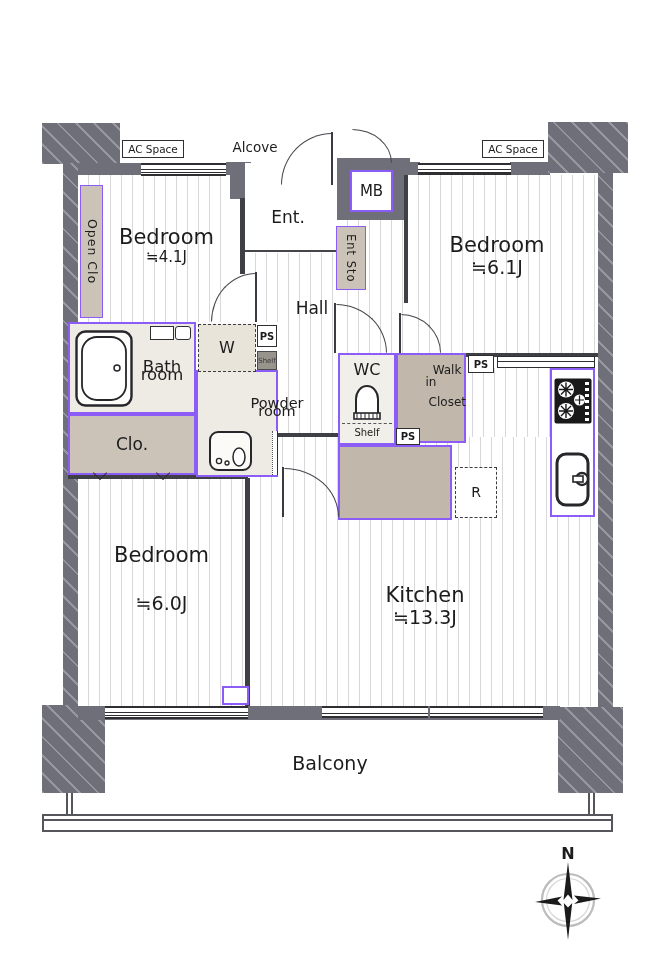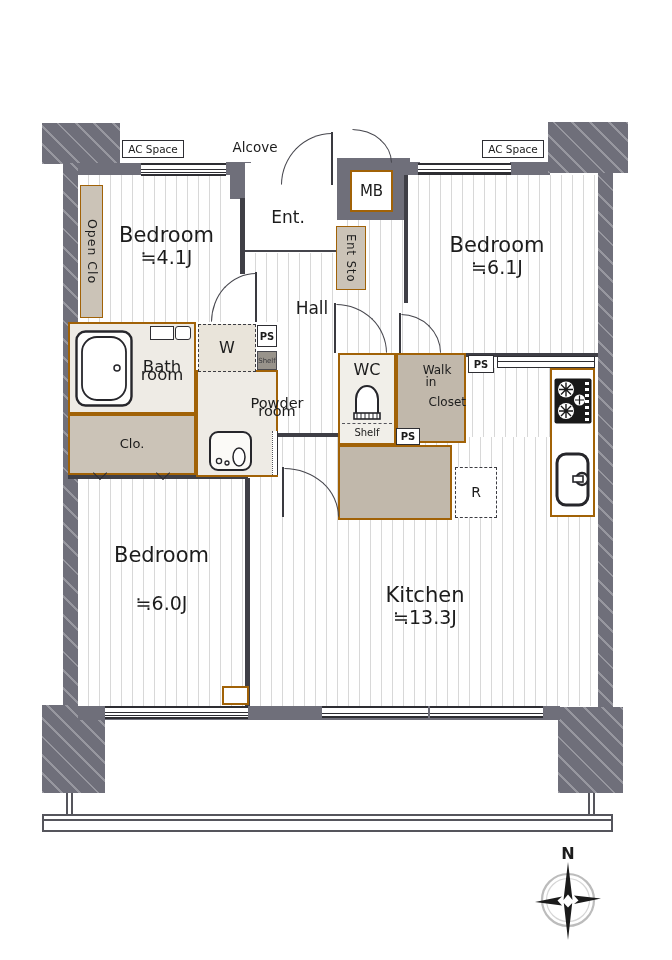--- a/index.html
+++ b/index.html
@@ -4,21 +4,21 @@
 <style>
   html,body{margin:0;padding:0;background:#fff;}
   #canvas{position:relative;width:672px;height:960px;background:#ffffff;overflow:hidden;
           font-family:"DejaVu Sans","Liberation Sans",sans-serif;color:#1c1c1c;}
   .abs{position:absolute;}
   .wall{position:absolute;background:#6f6f7a;}
   .hatch{background-image:repeating-linear-gradient(45deg,rgba(255,255,255,.28) 0 2px,transparent 2px 13px);}
   .iwall{position:absolute;background:#3f3f46;}
   .floor{position:absolute;background:repeating-linear-gradient(90deg,#ffffff 0 10px,#d8d8d8 10px 11px);}
   .whitefloor{position:absolute;background:#fff;}
-  .box{position:absolute;box-sizing:border-box;border:2px solid #a16207;}
+  .box{position:absolute;box-sizing:border-box;border:2px solid #8b5cf6;}
   .tan{background:#cbc3b7;}
   .tan2{background:#c1b8ab;}
   .wet{background:#eeebe5;}
   .lbl{position:absolute;display:flex;align-items:center;justify-content:center;
        text-align:center;line-height:1.12;white-space:pre;}
   .vtext{writing-mode:vertical-rl;text-orientation:sideways;letter-spacing:1px;}
   .arc{position:absolute;box-sizing:border-box;border:1.6px solid #45454c;background:transparent;}
   .arc.tl{border-radius:100% 0 0 0;border-right-color:transparent;border-bottom-color:transparent;}
   .arc.tr{border-radius:0 100% 0 0;border-left-color:transparent;border-bottom-color:transparent;}
   .leaf{position:absolute;background:#3a3a40;}
@@ -129,39 +129,39 @@
   <div class="lbl" style="left:198px;top:324px;width:58px;height:48px;font-size:16px;">W</div>
 
   <div class="psbox" style="left:257px;top:325px;width:20px;height:22px;">
       <span>PS</span>
     </div>
   <div class="abs" style="left:257px;top:351px;width:20px;height:19px;background:#98938b;border:1px solid #4a4a50;box-sizing:border-box;display:flex;align-items:center;justify-content:center;">
       <span style="font-size:7px;color:#3a3a3e;">Shelf</span>
     </div>
 
   <div class="box tan" style="left:68px;top:414px;width:128px;height:61px;"></div>
-  <div class="lbl" style="left:68px;top:414px;width:128px;height:61px;font-size:13px;">Clo.</div>
+  <div class="lbl" style="left:68px;top:414px;width:128px;height:61px;font-size:17px;">Clo.</div>
   <div class="chev" style="left:95px;top:468px;"></div>
   <div class="chev" style="left:158px;top:468px;"></div>
   <div class="abs" style="left:272px;top:431px;width:6px;height:44px;background:#fff;border-left:1.4px dotted #55555c;border-right:1.4px solid #2e2e33;box-sizing:border-box;"></div>
 
   <div class="box" style="left:338px;top:353px;width:58px;height:92px;background:#f1efe9;">
     <div class="lbl" style="left:0;top:4px;width:100%;height:22px;font-size:16px;">WC</div>
     <svg width="32" height="38" viewBox="0 0 32 38" style="position:absolute;left:11px;top:29px;">
       <path d="M5,30 V15 a11,13 0 0 1 22,0 V30" fill="#fff" stroke="#26262b" stroke-width="2"></path>
       <rect x="3" y="29" width="26" height="6" fill="#fff" stroke="#26262b" stroke-width="1.6"></rect>
       <path d="M6,29 v6 M10,29 v6 M14,29 v6 M18,29 v6 M22,29 v6 M26,29 v6" stroke="#26262b" stroke-width="1"></path>
     </svg>
     <div class="abs" style="left:2px;top:68px;width:50px;height:0;border-top:1.5px dashed #55555c;"></div>
     <div class="lbl" style="left:0;top:70px;width:100%;height:16px;font-size:10px;">Shelf</div>
   </div>
 
   <div class="box tan2" style="left:396px;top:353px;width:70px;height:90px;"></div>
   <div class="lbl" style="left:396px;top:364px;width:70px;height:54px;font-size:12px;">
-    <span style="position:absolute;top:0;left:6px;width:100%;">Walk</span>
+    <span style="position:absolute;top:0;left:16px;width:100%;">Walk</span>
     <span style="position:absolute;top:12px;left:0;width:100%;">in</span>
     <span style="position:absolute;top:32px;left:0;width:100%;text-align:right;">Closet</span>
   </div>
   <div class="psbox" style="left:468px;top:355px;width:26px;height:18px;">
       <span>PS</span>
     </div>
   <div class="psbox" style="left:396px;top:428px;width:24px;height:17px;">
       <span>PS</span>
     </div>
 
@@ -207,37 +207,38 @@
   <div class="arc tr" style="left:336px;top:304px;width:51px;height:49px;"></div>
 
   <div class="leaf" style="left:399px;top:313px;width:2.4px;height:40px;"></div>
   <div class="arc tr" style="left:401px;top:314px;width:40px;height:39px;"></div>
 
   <div class="leaf" style="left:282px;top:467px;width:2.4px;height:50px;"></div>
   <div class="arc tr" style="left:284px;top:468px;width:55px;height:49px;"></div>
 
   <div class="lbl" style="left:103px;top:215px;width:127px;height:62px;font-size:21px;flex-direction:column;">
     <span>Bedroom</span>
-    <span style="font-size:19px;">≒4.1J</span>
+    <span style="font-size:15px;">≒4.1J</span>
   </div>
   <div class="lbl" style="left:408px;top:225px;width:178px;height:62px;font-size:21px;flex-direction:column;">
     <span>Bedroom</span>
     <span style="font-size:19px;">≒6.1J</span>
   </div>
   <div class="lbl" style="left:78px;top:548px;width:167px;height:62px;font-size:21px;flex-direction:column;">
     <span>Bedroom</span>
     <span style="font-size:19px;margin-top:26px;">≒6.0J</span>
   </div>
   <div class="lbl" style="left:300px;top:560px;width:250px;height:92px;font-size:21px;flex-direction:column;">
     <span>Kitchen</span>
     <span style="font-size:19px;">≒13.3J</span>
   </div>
   <div class="lbl" style="left:282px;top:296px;width:60px;height:26px;font-size:17px;">Hall</div>
   <div class="lbl" style="left:262px;top:206px;width:52px;height:24px;font-size:17px;">Ent.</div>
 
+  <div class="lbl" style="left:250px;top:750px;width:160px;height:28px;font-size:19px;">Balcony</div>
   <div class="abs" style="left:66px;top:793px;width:7px;height:23px;background:#fff;border-left:2px solid #55555c;border-right:2px solid #55555c;box-sizing:border-box;"></div>
   <div class="abs" style="left:588px;top:793px;width:7px;height:23px;background:#fff;border-left:2px solid #55555c;border-right:2px solid #55555c;box-sizing:border-box;"></div>
   <div class="abs" style="left:42px;top:814px;width:571px;height:18px;background:#fff;border:2px solid #55555c;box-sizing:border-box;">
       <div style="position:absolute;left:0;right:0;top:3px;height:1.5px;background:#55555c;"></div>
     </div>
 
   <div class="lbl" style="left:556px;top:845px;width:24px;height:18px;font-size:16px;font-weight:bold;">N</div>
   <svg class="abs" width="70" height="90" viewBox="0 0 70 90" style="left:533px;top:860px;">
     <circle cx="35" cy="40" r="26" fill="none" stroke="#bcbcbc" stroke-width="2.2"></circle>
     <circle cx="35" cy="40" r="21.5" fill="none" stroke="#d6d6d6" stroke-width="1.2"></circle>

